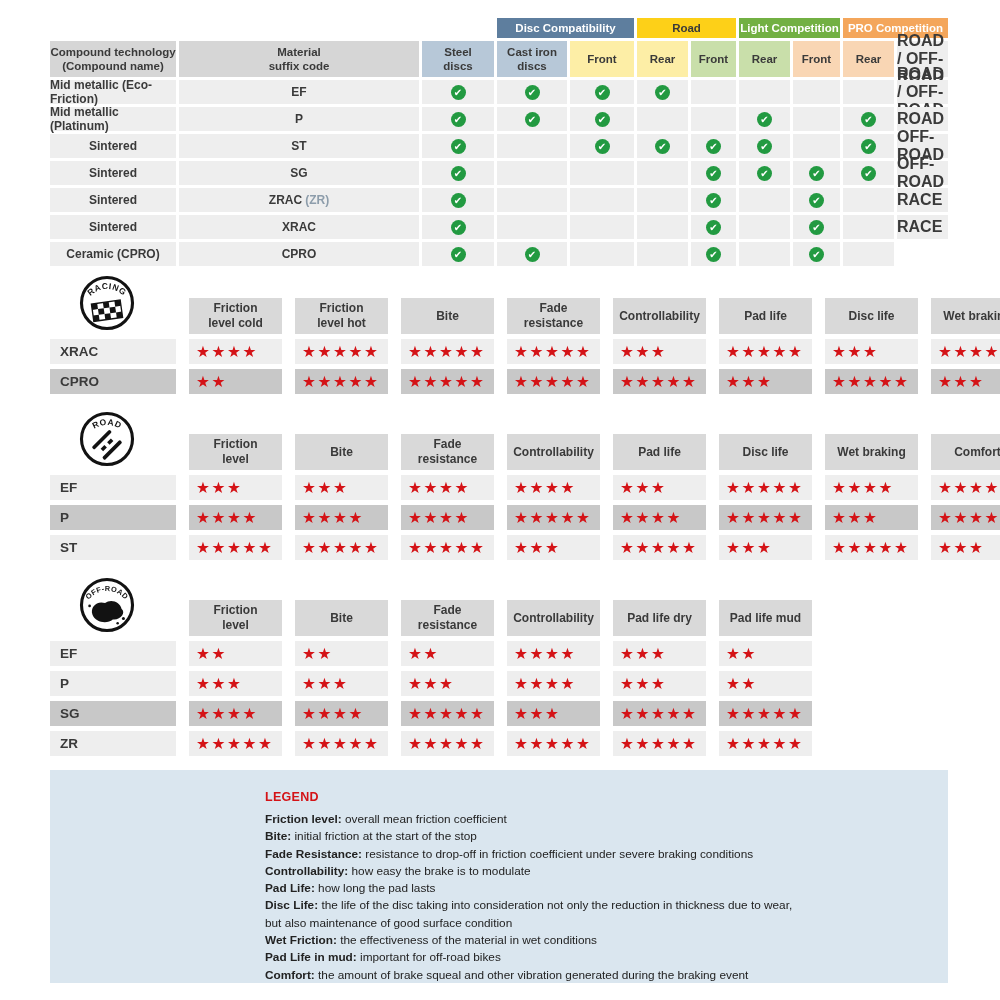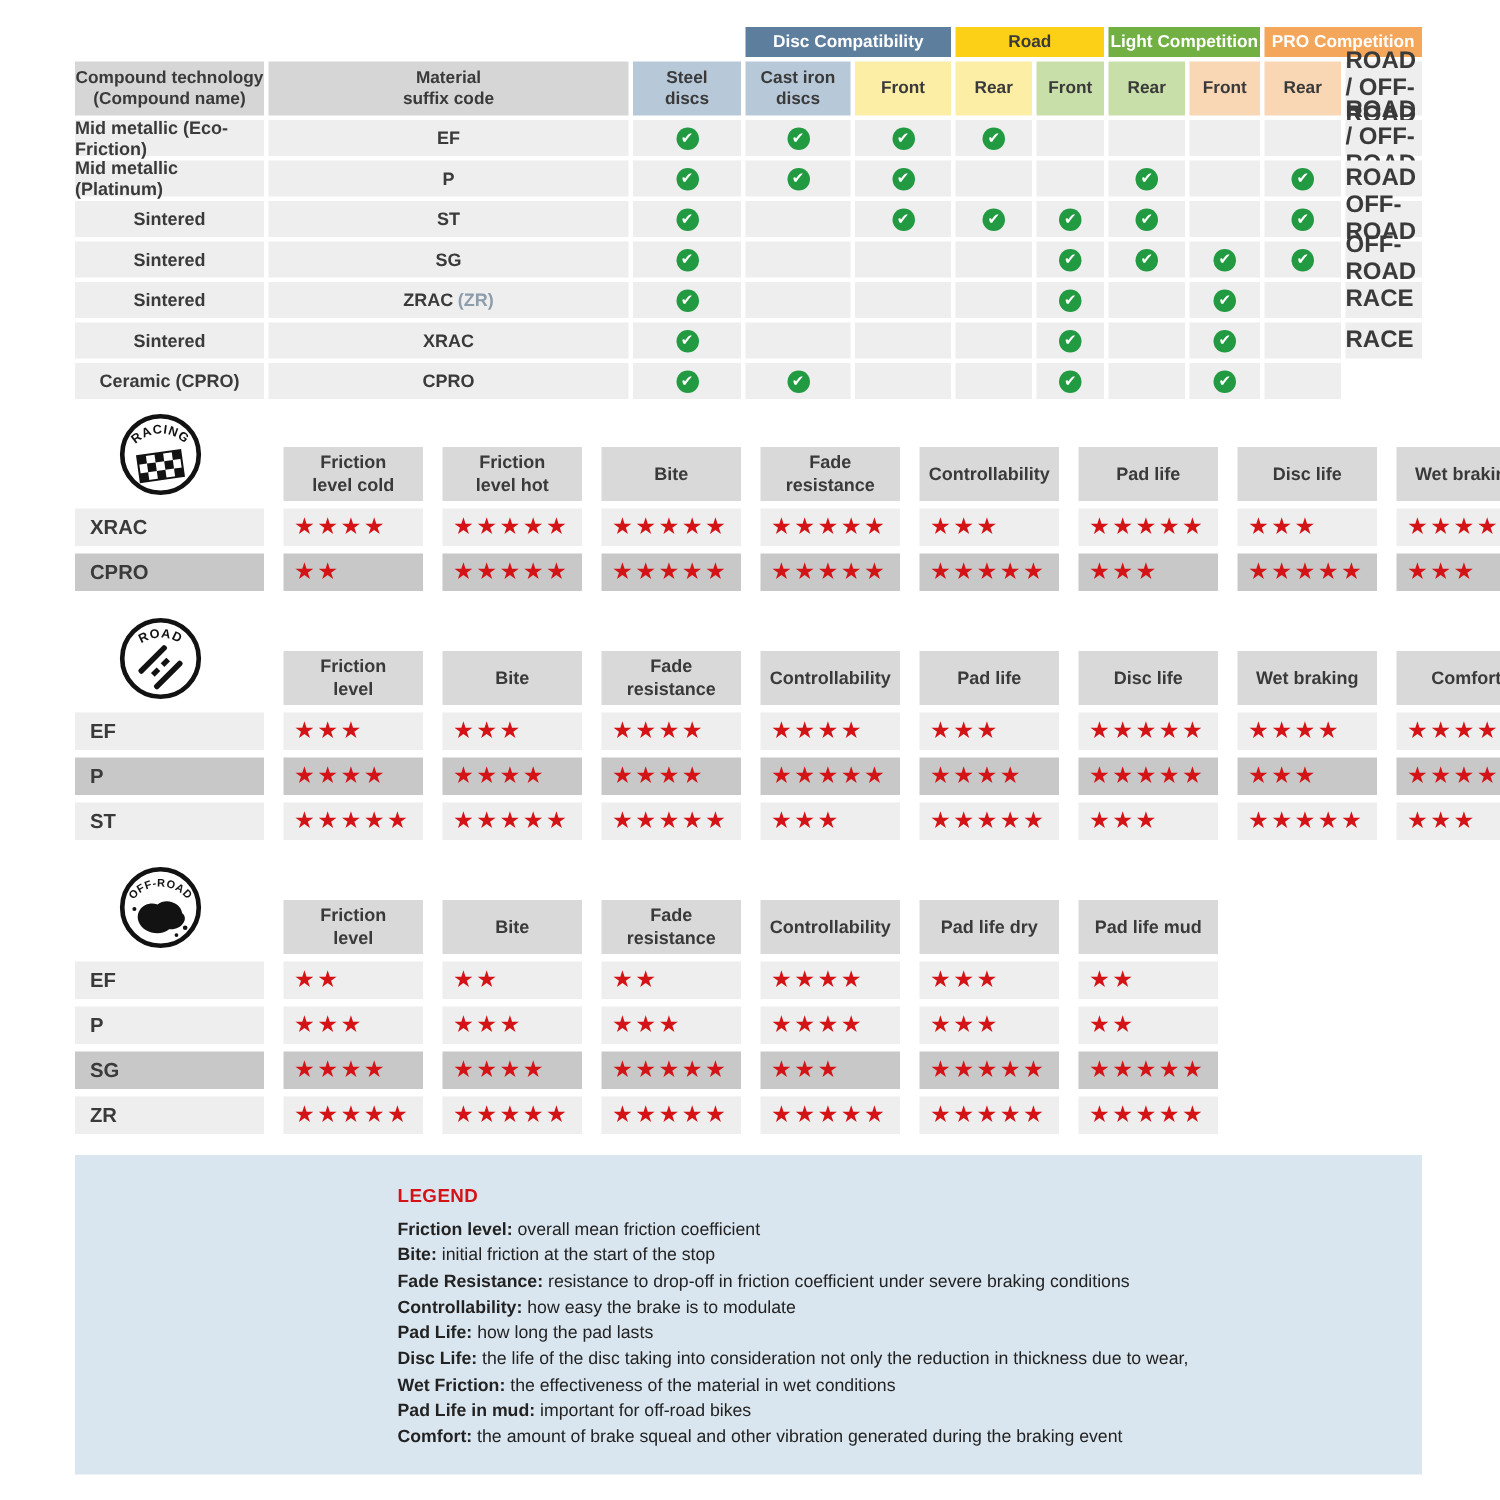--- a/index.html
+++ b/index.html
@@ -418,20 +418,21 @@
   <section class="legend-box">
     <div class="legend-content">
       <div class="legend-title">LEGEND</div>
       <div id="legend-items">
           <div class="legend-line"><strong>Friction level: </strong><span>overall mean friction coefficient</span></div>
           <div class="legend-line"><strong>Bite: </strong><span>initial friction at the start of the stop</span></div>
           <div class="legend-line"><strong>Fade Resistance: </strong><span>resistance to drop-off in friction coefficient under severe braking conditions</span></div>
           <div class="legend-line"><strong>Controllability: </strong><span>how easy the brake is to modulate</span></div>
           <div class="legend-line"><strong>Pad Life: </strong><span>how long the pad lasts</span></div>
           <div class="legend-line"><strong>Disc Life: </strong><span>the life of the disc taking into consideration not only the reduction in thickness due to wear,</span></div>
+          <div class="legend-line"><span>but also maintenance of good surface condition</span></div>
           <div class="legend-line"><strong>Wet Friction: </strong><span>the effectiveness of the material in wet conditions</span></div>
           <div class="legend-line"><strong>Pad Life in mud: </strong><span>important for off-road bikes</span></div>
           <div class="legend-line"><strong>Comfort: </strong><span>the amount of brake squeal and other vibration generated during the braking event</span></div>
         </div>
     </div>
   </section>
 
 </div>
 
 </body></html>

